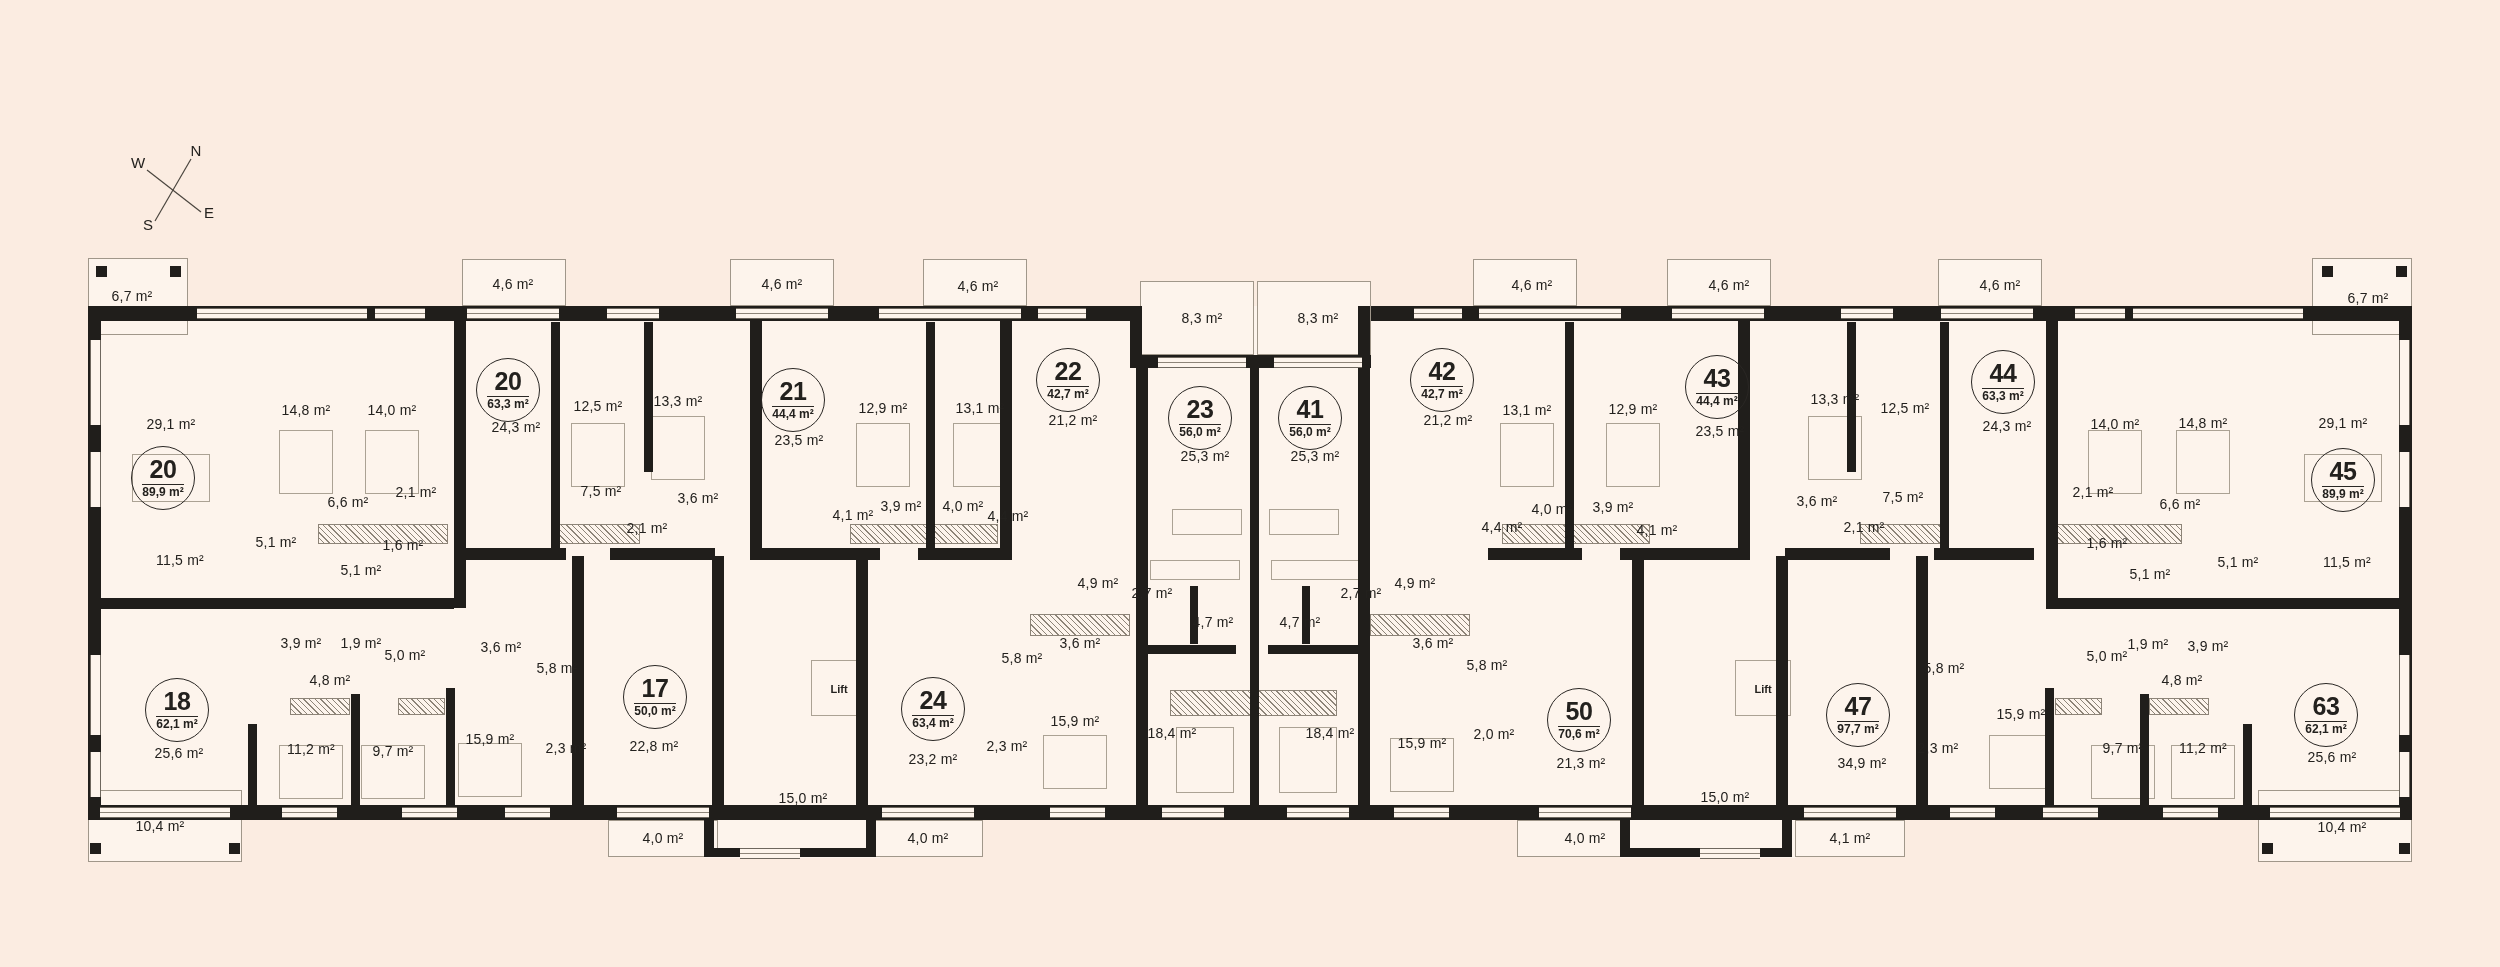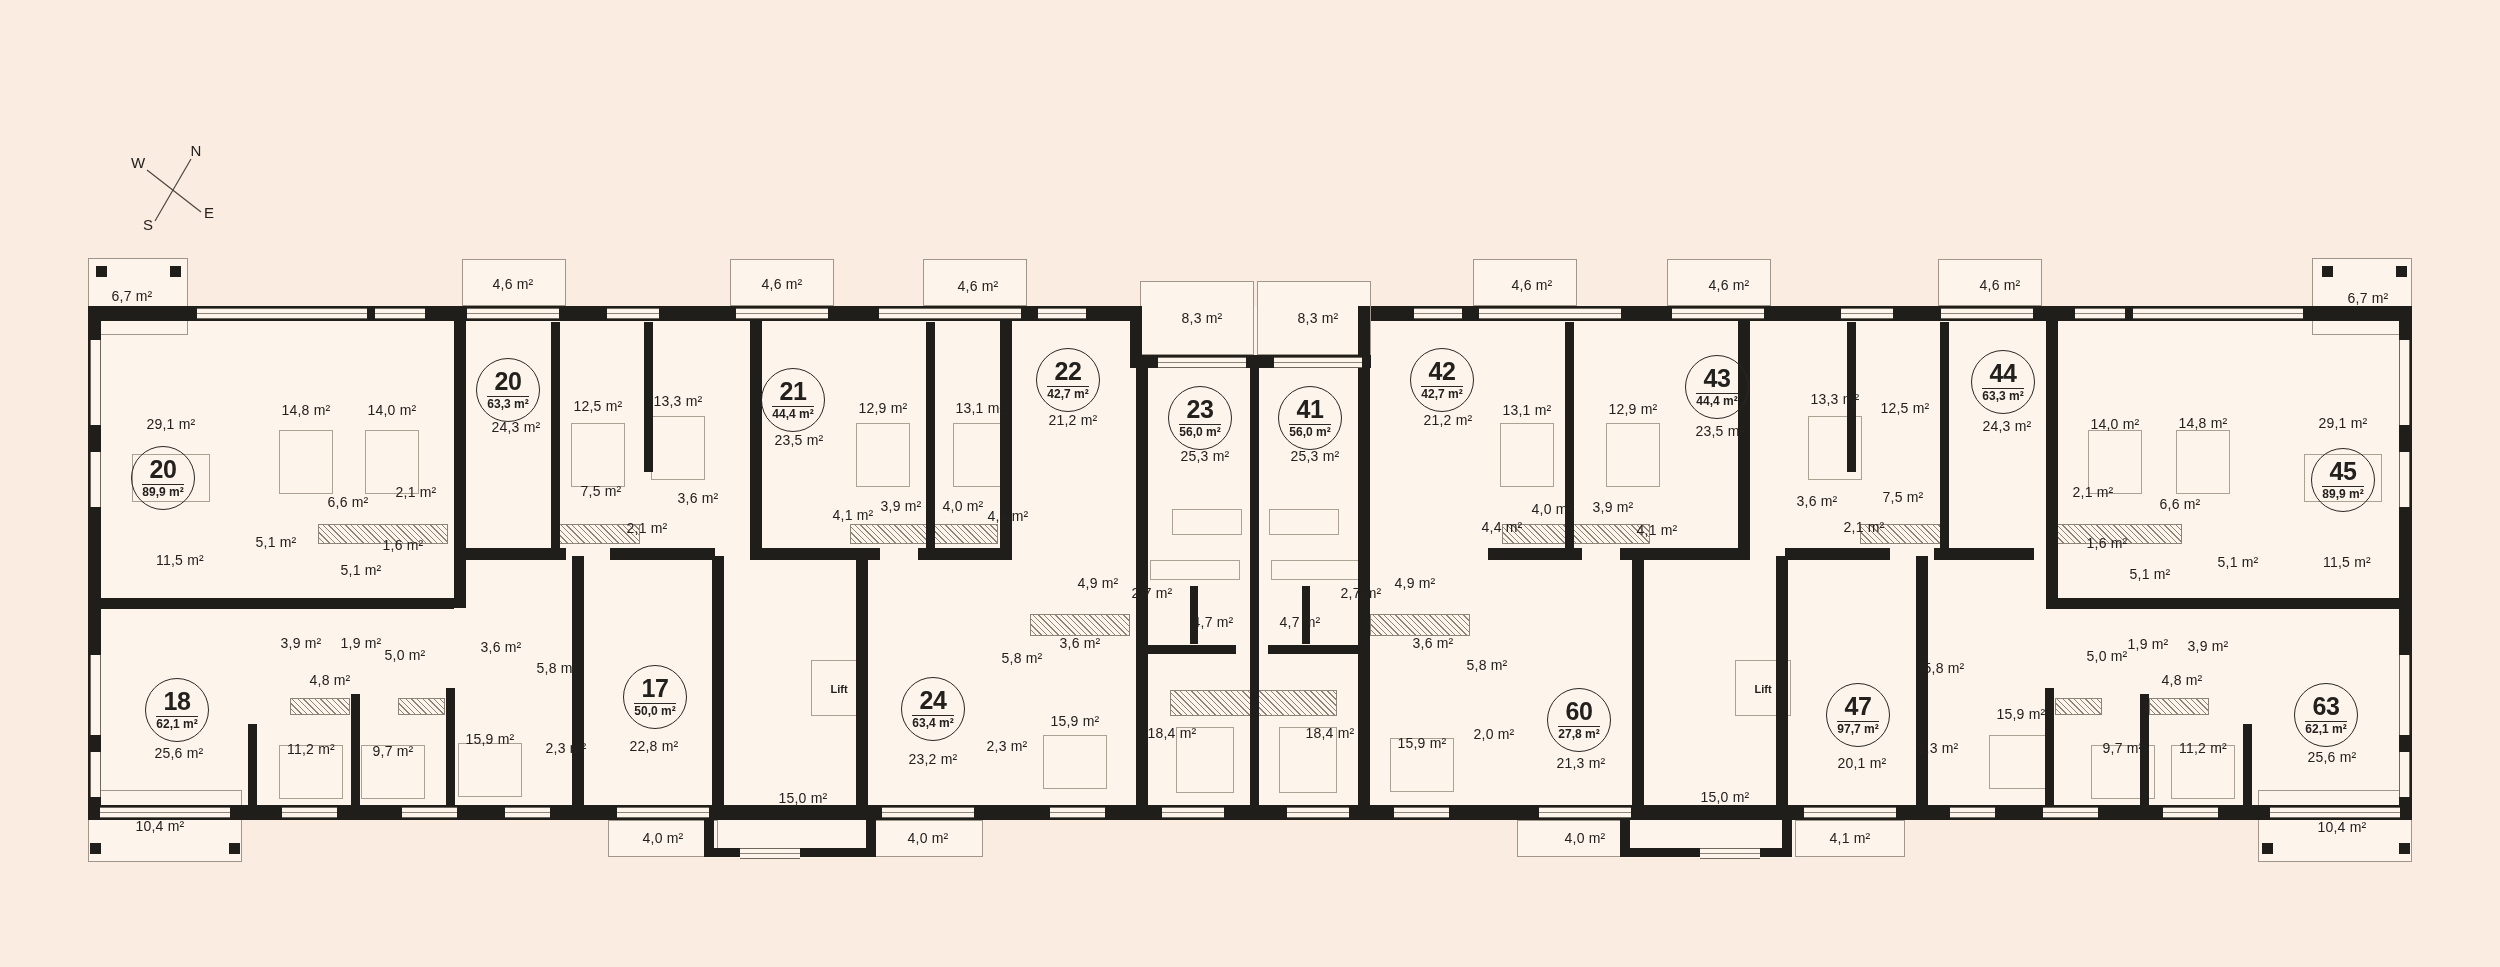--- a/index.html
+++ b/index.html
@@ -330,21 +330,21 @@
       <div class="lbl" style="left: 1903px; top: 497px;">7,5 m²</div>
       <div class="lbl" style="left: 1864px; top: 527px;">2,1 m²</div>
       <div class="lbl" style="left: 2093px; top: 492px;">2,1 m²</div>
       <div class="lbl" style="left: 2180px; top: 504px;">6,6 m²</div>
       <div class="lbl" style="left: 2107px; top: 543px;">1,6 m²</div>
       <div class="lbl" style="left: 2150px; top: 574px;">5,1 m²</div>
       <div class="lbl" style="left: 2238px; top: 562px;">5,1 m²</div>
       <div class="lbl" style="left: 2347px; top: 562px;">11,5 m²</div>
       <div class="lbl" style="left: 1581px; top: 763px;">21,3 m²</div>
       <div class="lbl" style="left: 1725px; top: 797px;">15,0 m²</div>
-      <div class="lbl" style="left: 1862px; top: 763px;">20,1 m²</div>
+      <div class="lbl" style="left: 1862px; top: 763px;">34,9 m²</div>
       <div class="lbl" style="left: 1938px; top: 748px;">2,3 m²</div>
       <div class="lbl" style="left: 1944px; top: 668px;">5,8 m²</div>
       <div class="lbl" style="left: 2107px; top: 656px;">5,0 m²</div>
       <div class="lbl" style="left: 2148px; top: 644px;">1,9 m²</div>
       <div class="lbl" style="left: 2208px; top: 646px;">3,9 m²</div>
       <div class="lbl" style="left: 2182px; top: 680px;">4,8 m²</div>
       <div class="lbl" style="left: 2021px; top: 714px;">15,9 m²</div>
       <div class="lbl" style="left: 2123px; top: 748px;">9,7 m²</div>
       <div class="lbl" style="left: 2203px; top: 748px;">11,2 m²</div>
       <div class="lbl" style="left: 2332px; top: 757px;">25,6 m²</div>
@@ -401,22 +401,22 @@
       </div>
       <div class="apt" style="left: 655px; top: 697px;">
         <span class="num">17</span>
         <span class="ar">50,0 m²</span>
       </div>
       <div class="apt" style="left: 933px; top: 709px;">
         <span class="num">24</span>
         <span class="ar">63,4 m²</span>
       </div>
       <div class="apt" style="left: 1579px; top: 720px;">
-        <span class="num">60</span>
-        <span class="ar">27,8 m²</span>
+        <span class="num">50</span>
+        <span class="ar">70,6 m²</span>
       </div>
       <div class="apt" style="left: 1858px; top: 715px;">
         <span class="num">47</span>
         <span class="ar">97,7 m²</span>
       </div>
       <div class="apt" style="left: 2326px; top: 715px;">
         <span class="num">63</span>
         <span class="ar">62,1 m²</span>
       </div>
       <div class="lift" style="left: 839px; top: 689px;">Lift</div>

